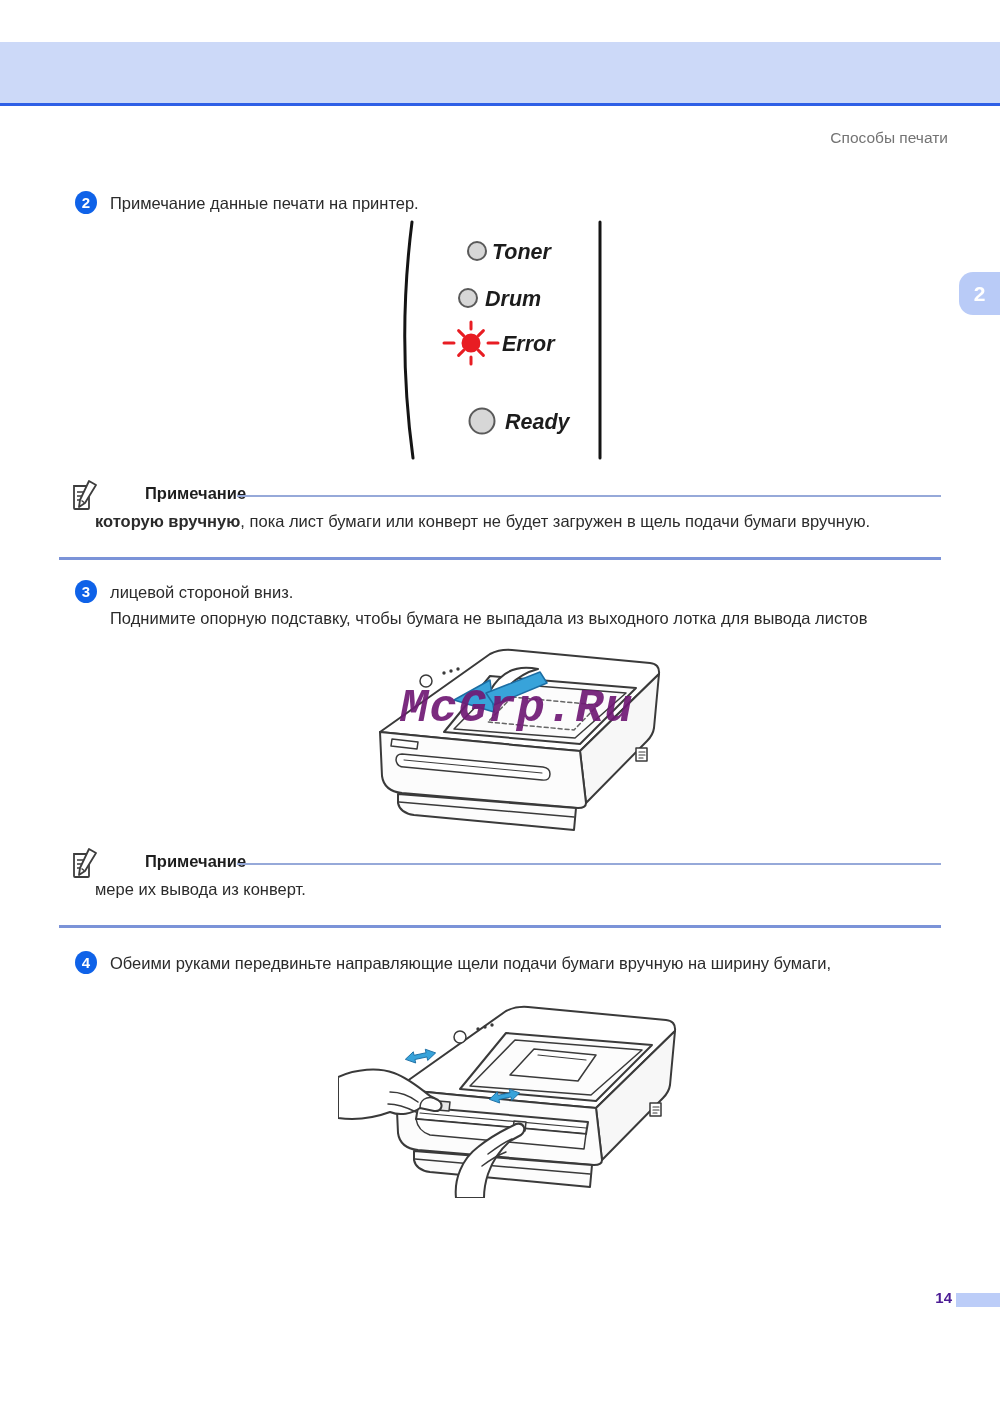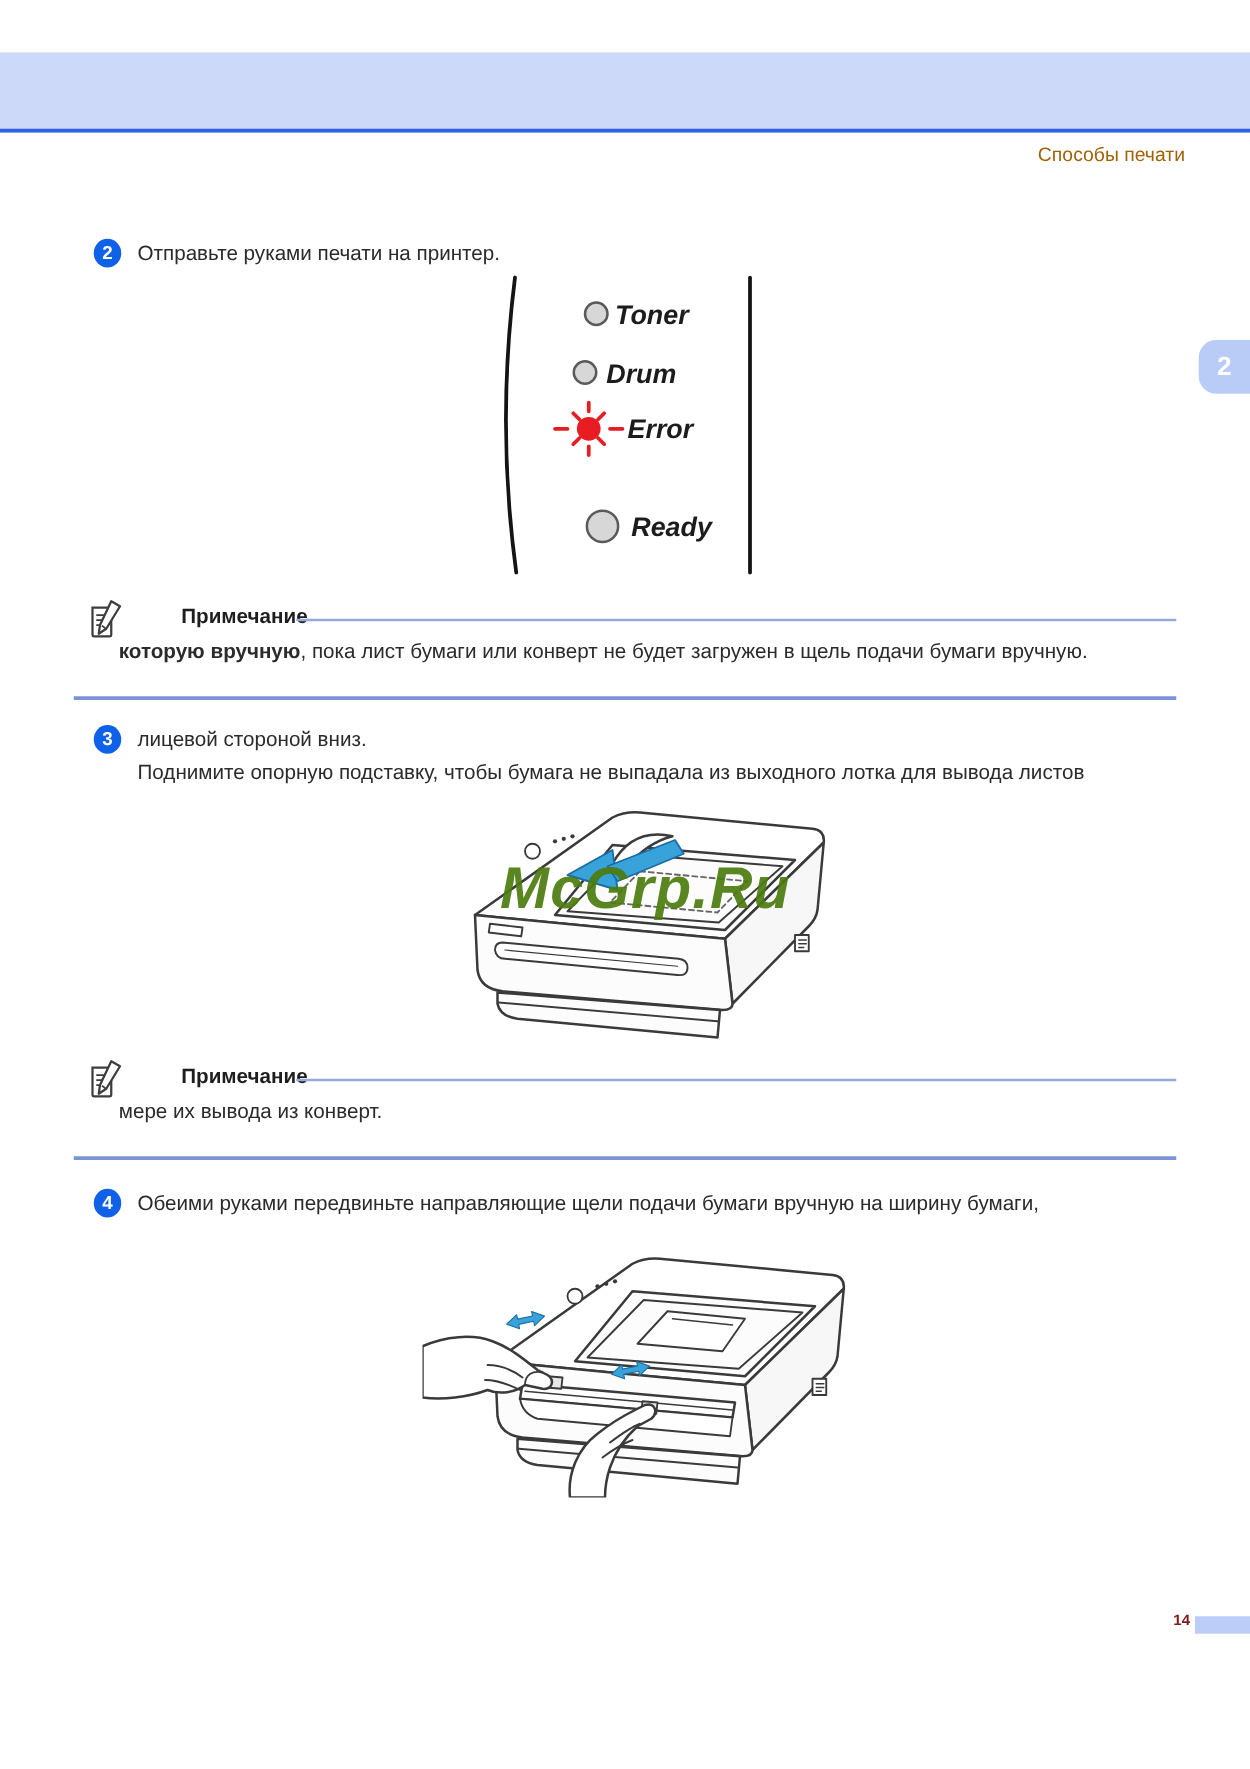--- a/index.html
+++ b/index.html
@@ -1,54 +1,54 @@
 <!DOCTYPE html>
 <html><head>
 <meta charset="utf-8">
 <style>
   html,body{margin:0;padding:0;background:#fff;}
   .page{position:relative;width:1000px;height:1415px;background:#ffffff;overflow:hidden;
         font-family:"Liberation Sans",sans-serif;color:#2b2b2b;}
   .band{position:absolute;left:0;top:42px;width:1000px;height:61px;
         background:#ccd9f8;border-bottom:3px solid #2e5fe6;}
-  .running-head{position:absolute;top:116px;right:52px;font-size:15.5px;color:#a16207;}
+  .running-head{position:absolute;top:129px;right:52px;font-size:15.5px;color:#737373;}
   .chapter-tab{position:absolute;top:272px;right:0;width:41px;height:43px;background:#b9cbf7;
         border-radius:14px 0 0 14px;color:#ffffff;font-weight:bold;font-size:21px;
         display:flex;align-items:center;justify-content:center;}
   .step{position:absolute;left:75px;width:880px;}
   .step-circle{position:absolute;left:0;top:1px;width:22px;height:23px;border-radius:50%;
         background:#0f62e8;color:#fff;font-size:15px;font-weight:bold;text-align:center;line-height:23px;}
   .step-text{margin-left:35px;font-size:16.5px;line-height:26px;}
   .note-icon{position:absolute;left:72px;}
   .note-title{position:absolute;left:101px;font-size:16.5px;font-weight:bold;color:#1e1e1e;margin-left:44px;}
   .title-rule{position:absolute;left:237px;width:704px;height:2px;background:#96a9d9;}
   .note-text{position:absolute;left:95px;width:860px;font-size:16.5px;line-height:27px;}
   .section-rule{position:absolute;left:59px;width:882px;height:3px;background:#7b93d8;}
   .figure{position:absolute;}
-  .watermark{position:absolute;left:60px;top:46px;font-family:Liberation Sans, sans-serif;
-        font-style:italic;font-weight:bold;font-size:47px;color:#4d7c0f;opacity:.92;
+  .watermark{position:absolute;left:60px;top:46px;font-family:Liberation Mono, monospace;
+        font-style:italic;font-weight:bold;font-size:47px;color:#701a75;opacity:.92;
         letter-spacing:1px;white-space:nowrap;}
-  .page-number{position:absolute;top:1289px;right:48px;font-size:12px;font-weight:bold;color:#7f1d1d;}
+  .page-number{position:absolute;top:1289px;right:48px;font-size:15px;font-weight:bold;color:#4c1d95;}
   .footer-bar{position:absolute;left:956px;top:1293px;width:44px;height:14px;background:#bccdf8;}
   .led-label{font-family:"Liberation Sans",sans-serif;font-size:21.5px;font-style:italic;
         font-weight:bold;fill:#1c1c1c;}
 </style>
 </head>
 <body>
 
 <div class="page">
 
   <div class="band"></div>
   <div class="running-head">Способы печати</div>
   <div class="chapter-tab">2</div>
 
   <div class="step" style="top:190px">
     <span class="step-circle">2</span>
     <div class="step-text">
-      <div>Отправьте руками печати на принтер.</div>
+      <div>Примечание данные печати на принтер.</div>
     </div>
   </div>
 
   <svg style="position:absolute;left:392px;top:212px" width="218" height="262" viewBox="0 0 218 262">
     <path d="M20,10 Q5,128 21,246" fill="none" stroke="#141414" stroke-width="3" stroke-linecap="round"></path>
     <line x1="208" y1="10" x2="208" y2="246" stroke="#141414" stroke-width="3" stroke-linecap="round"></line>
     <circle cx="85" cy="39" r="9" fill="#d7d7d7" stroke="#5a5a5a" stroke-width="2"></circle>
     <text class="led-label" x="100" y="47">Toner</text>
     <circle cx="76" cy="86" r="9" fill="#d7d7d7" stroke="#5a5a5a" stroke-width="2"></circle>
     <text class="led-label" x="93" y="94">Drum</text>

